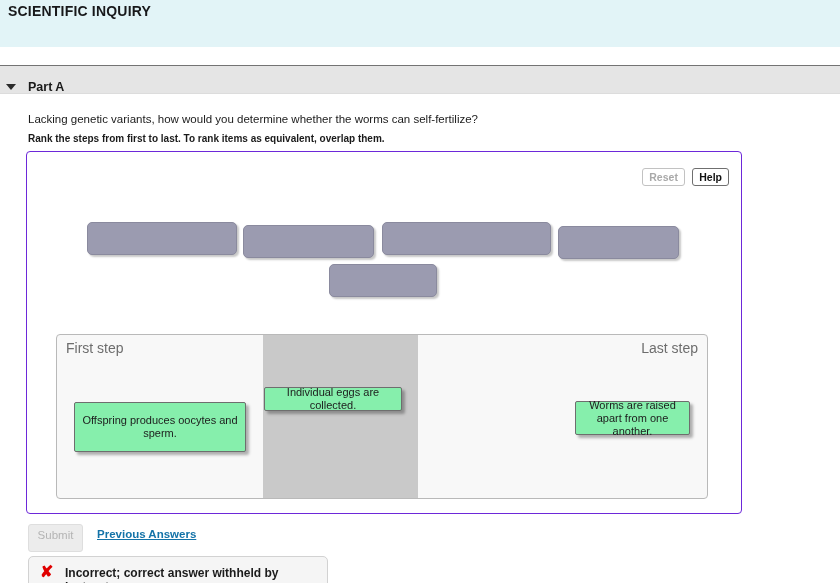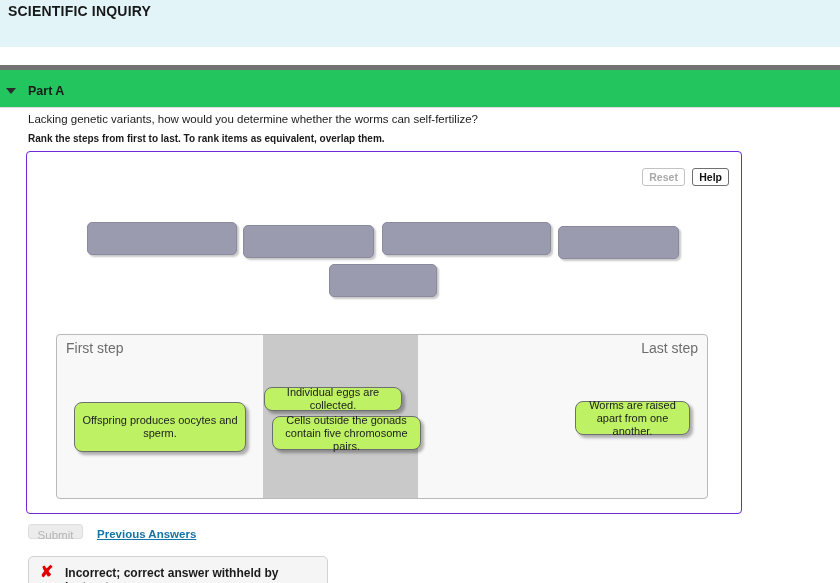--- a/index.html
+++ b/index.html
@@ -47,23 +47,23 @@
   .part-gap {
     position: absolute;
     left: 0; top: 47px;
     width: 840px; height: 18px;
     background: #ffffff;
   }
   .part-bar {
     position: absolute;
     left: 0; top: 65px;
     width: 840px;
-    height: 43px;
-    background: #22c55e;
-    border-top: 5px solid #737373;
+    height: 29px;
+    background: #e5e5e5;
+    border-top: 1px solid #737373;
     border-bottom: 1px solid #dcdcdc;
     box-sizing: border-box;
   }
   .caret {
     position: absolute;
     left: 6px; top: 18px;
     width: 0; height: 0;
     border-left: 5px solid transparent;
     border-right: 5px solid transparent;
     border-top: 6px solid #2b2b2b;
@@ -163,41 +163,41 @@
     background: #f8f8f8;
     padding: 0 3px;
     z-index: 5;
   }
   .edge-label.first { left: 6px; }
   .edge-label.last { right: 6px; }
 
   
   .chip {
     position: absolute;
-    background: #bef264;
+    background: #86efac;
     border: 1px solid #6e6e6e;
-    border-radius: 8px;
+    border-radius: 2px;
     box-shadow: 3px 3px 3px rgba(0,0,0,.30);
     box-sizing: border-box;
     font-size: 11px;
     line-height: 13px;
     color: #1c1c1c;
     text-align: center;
     display: flex;
     align-items: center;
     justify-content: center;
     padding: 3px 6px;
     z-index: 4;
   }
 
   
   .submit-btn {
     position: absolute;
     left: 28px; top: 524px;
-    width: 55px; height: 15px;
+    width: 55px; height: 28px;
     background: #ececec;
     border: 1px solid #dedede;
     border-radius: 3px;
     color: #b4b4b4;
     font-size: 11.5px;
     text-align: center;
     line-height: 21px;
     box-sizing: border-box;
   }
   .prev-link {
@@ -268,21 +268,20 @@
 <div class="rankbox">
   <div class="rank-col"></div>
 
   <div class="edge-label first">First step</div>
   <div class="edge-label last">Last step</div>
 
   <div class="chip" style="left:17px;  top:67px; width:172px; height:50px;">Offspring produces oocytes and sperm.</div>
 
   <div class="chip" style="left:207px; top:52px; width:138px; height:24px;">Individual eggs are collected.</div>
 
-  <div class="chip" style="left:215px; top:81px; width:149px; height:34px;">Cells outside the gonads contain five chromosome pairs.</div>
 
 
   <div class="chip" style="left:518px; top:66px; width:115px; height:34px;">Worms are raised apart from one another.</div>
 </div>
 
 <div class="submit-btn">Submit</div>
 <div class="prev-link">Previous Answers</div>
 
 <div class="feedback">
   <span class="x-mark">✘</span>

